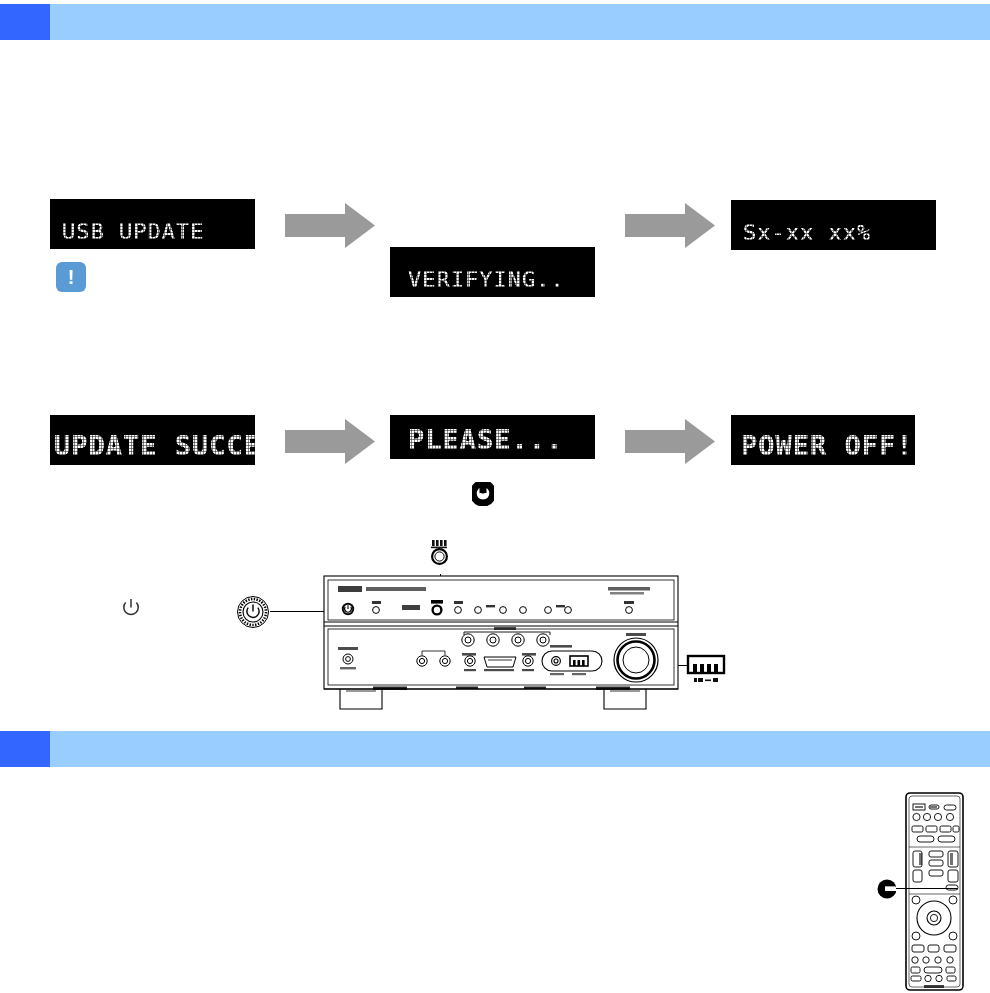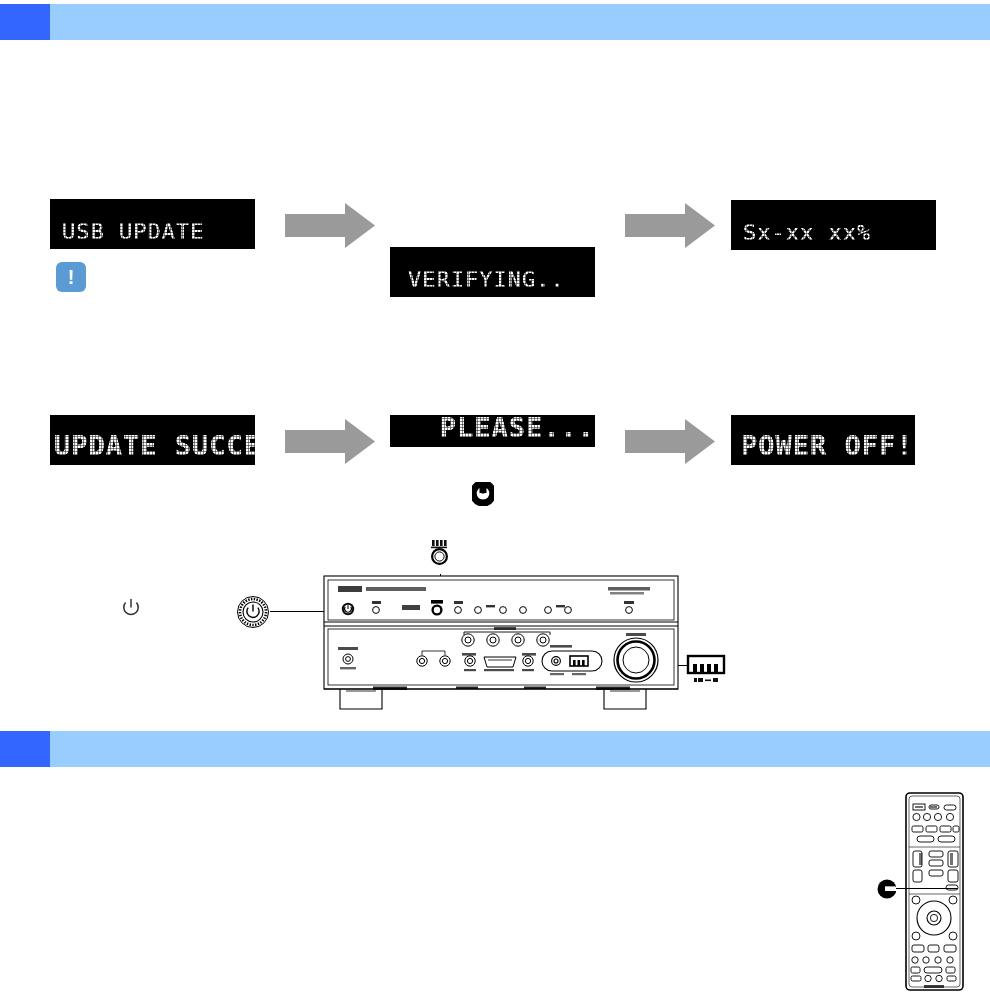--- a/index.html
+++ b/index.html
@@ -133,21 +133,21 @@
   <div class="lcd big" style="left:50px;top:415px;width:205px;height:50px;padding:0 0 6px 4px;">
     <span class="txt">UPDATE SUCCESS</span>
   </div>
 
   <div class="arrow" style="left:285px;top:419px;">
     <svg width="90" height="45" viewBox="0 0 90 45" aria-hidden="true">
       <polygon points="0,11 60,11 60,0 90,22.5 60,45 60,34 0,34" fill="#9a9a9a"></polygon>
     </svg>
   </div>
 
-  <div class="lcd big" style="left:390px;top:415px;width:205px;height:32px;padding:0 0 6px 18px;justify-content:flex-end;">
+  <div class="lcd big" style="left:390px;top:415px;width:205px;height:44px;padding:0 0 6px 18px;">
     <span class="txt">PLEASE...</span>
   </div>
 
   <div class="arrow" style="left:625px;top:419px;">
     <svg width="90" height="45" viewBox="0 0 90 45" aria-hidden="true">
       <polygon points="0,11 60,11 60,0 90,22.5 60,45 60,34 0,34" fill="#9a9a9a"></polygon>
     </svg>
   </div>
 
   <div class="lcd big" style="left:731px;top:415px;width:184px;height:50px;padding:0 0 6px 10px;">

